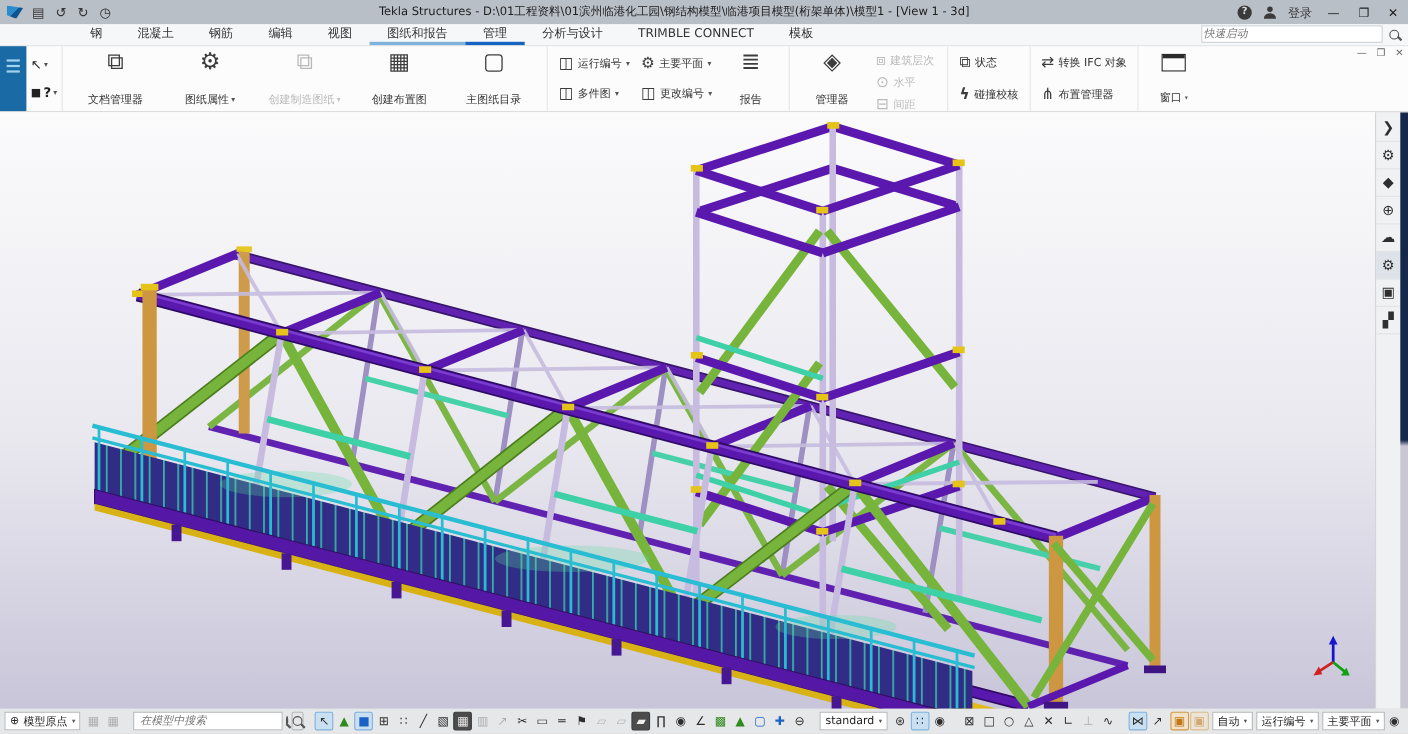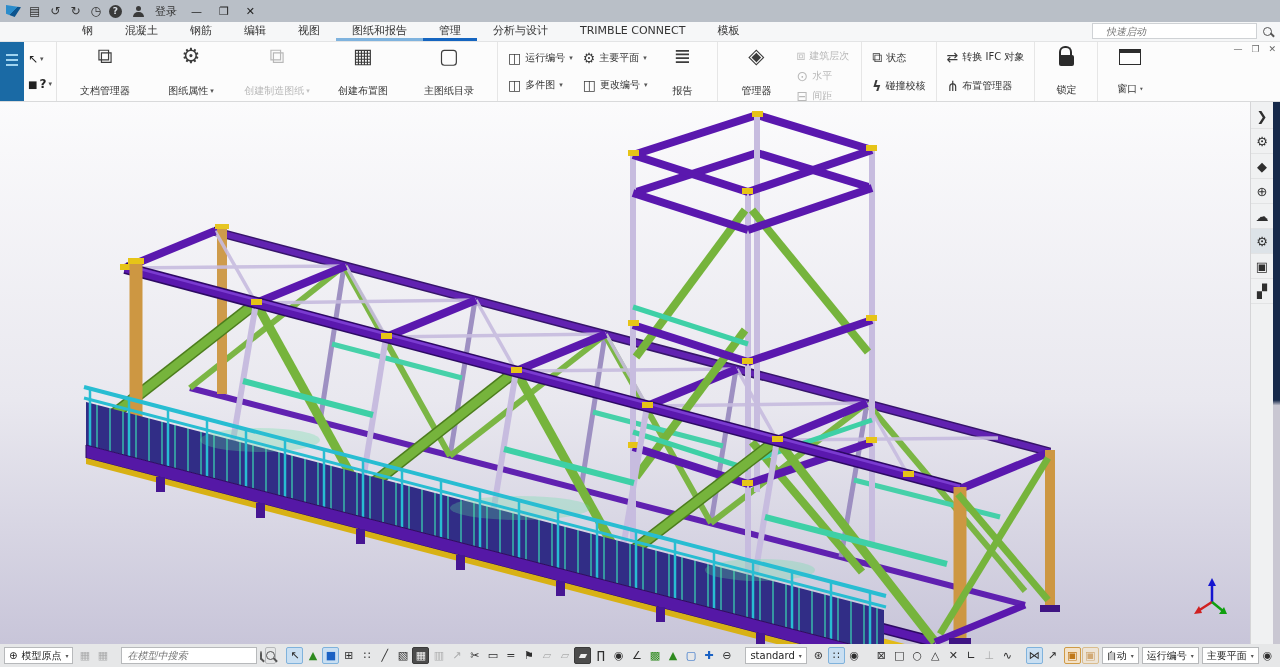--- a/index.html
+++ b/index.html
@@ -29,21 +29,21 @@
   .wbtn{font-size:11px;color:#222;padding:0 3px;}
 
   
   .tabrow{height:20px;background:var(--tabrow);display:flex;align-items:stretch;padding-left:66px;border-bottom:1px solid #e3e4e5;position:relative;}
   .tabs{display:flex;gap:0;}
   .tab{padding:0 16px;display:flex;align-items:center;font-size:11px;color:#333;border-bottom:3px solid transparent;cursor:default;}
   .tab.open{border-bottom-color:#7fb3de;}
   .tab.selected{border-bottom-color:#1565c0;}
   .quick-launch{position:absolute;right:8px;top:1px;display:flex;align-items:center;gap:6px;}
   .quick-launch input{width:165px;height:16px;border:1px solid #cfd2d5;background:#fff;font-style:italic;
-    font-size:10px;color:#555;padding:0 13px;font-family:"DejaVu Sans",sans-serif;}
+    font-size:10px;color:#555;padding:0 1px;font-family:"DejaVu Sans",sans-serif;}
   .mag{width:9px;height:9px;border:1.5px solid #555;border-radius:50%;position:relative;display:inline-block;}
   .mag::after{content:'';position:absolute;width:5px;height:1.5px;background:#555;transform:rotate(45deg);right:-4px;bottom:-1px;}
 
   
   .ribbon{height:60px;background:var(--ribbon);display:flex;align-items:stretch;position:relative;border-bottom:1px solid #d9dadb;}
   .leftstrip{width:24px;background:var(--leftstrip);display:flex;flex-direction:column;align-items:center;padding-top:12px;gap:3px;}
   .hamb{width:12px;height:2px;background:#9fd3ef;}
   .selgrp{display:flex;flex-direction:column;justify-content:space-around;padding:4px 4px;border-right:1px solid #e4e4e4;}
   .minibtn{display:flex;align-items:center;gap:2px;font-size:12px;color:#222;}
   .caret{font-size:7px;color:#555;}
@@ -95,20 +95,21 @@
 <body>
 
 <div class="titlebar">
   <div class="tk-logo"></div>
   <div class="qat">
     <span>▤</span>
     <span>↺</span>
     <span>↻</span>
     <span>◷</span>
   </div>
+  <div class="title-text">Tekla Structures - D:\01工程资料\01滨州临港化工园\钢结构模型\临港项目模型(桁架单体)\模型1 - [View 1 - 3d]</div>
   <div class="tb-right">
     <span class="help-circ">?</span>
     <span class="person"></span>
     <span>登录</span>
     <span class="wbtn">—</span>
     <span class="wbtn">❐</span>
     <span class="wbtn">✕</span>
   </div>
 </div>
 
@@ -247,26 +248,20 @@
     <div class="smallbtn">
       <span class="ric">⇄</span>
       <span>转换 IFC 对象</span>
     </div>
     <div class="smallbtn">
       <span class="ric">⋔</span>
       <span>布置管理器</span>
     </div>
   </div>
 
-  <div class="rgroup">
-    <div class="bigbtn" style="width:50px;">
-      <div class="lockbody"></div>
-      <div class="rlb">锁定</div>
-    </div>
-  </div>
 
   <div class="rgroup" style="border-right:none;font-family:Liberation Mono, monospace;">
     <div class="bigbtn" style="width:52px;">
       <div class="winicon"></div>
       <div class="rlb">
           <span>窗口</span>
           <span class="caret">▾</span>
         </div>
     </div>
   </div>

